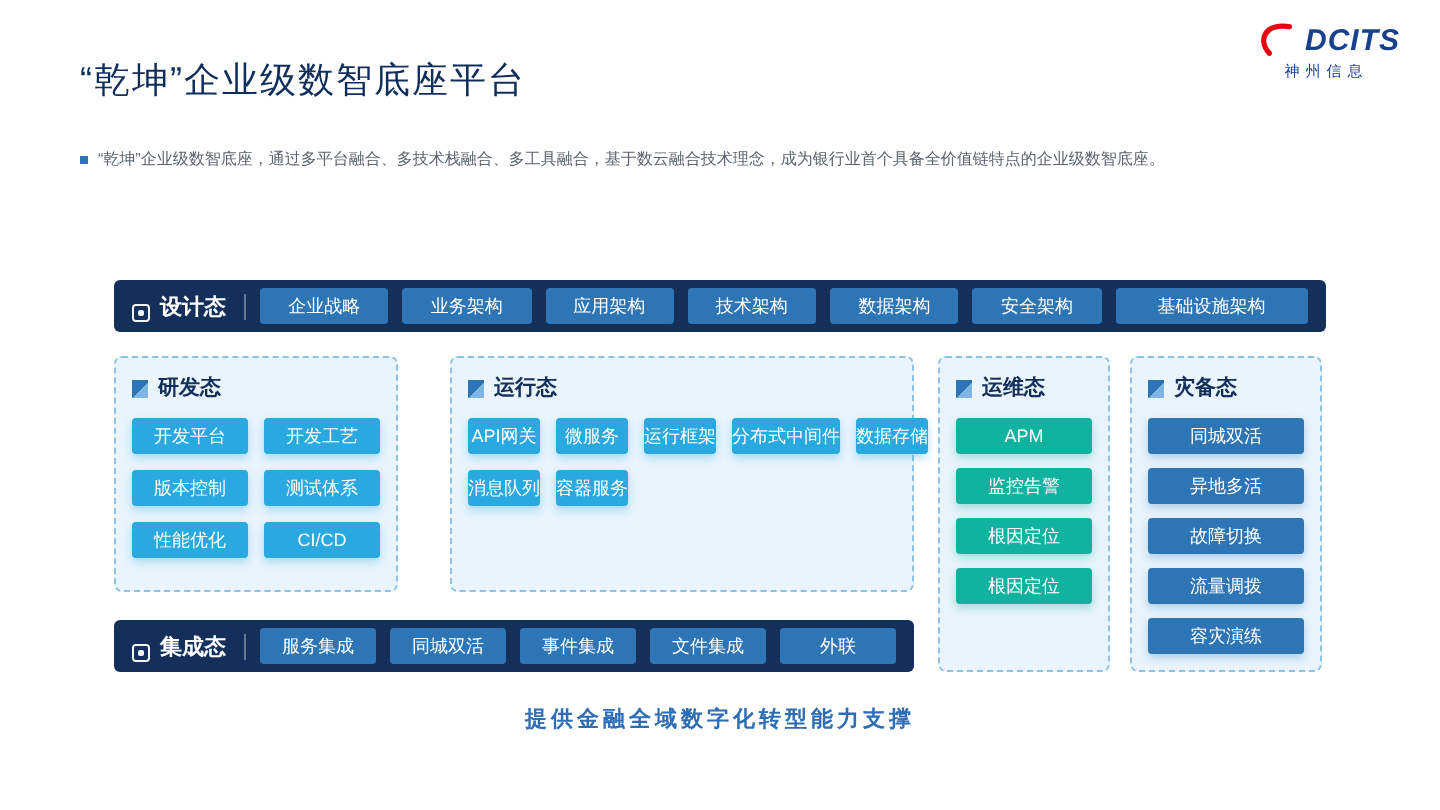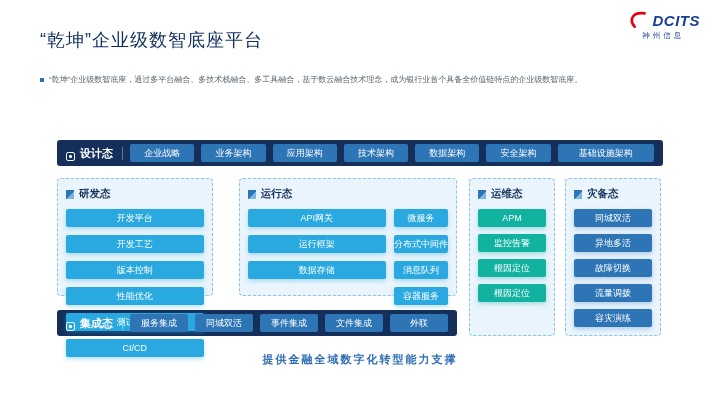--- a/index.html
+++ b/index.html
@@ -32,22 +32,22 @@
   .bar .chip.wide{flex:1.5}
 
   .body-row{display:flex;margin-top:12px;gap:12px}
   .left-group{width:400px}
   .mid-row{display:flex;gap:26px;height:118px}
   .panel{background:#e9f4fc;border:1px dashed #8cc2e8;border-radius:4px;padding:8px}
   .dev-panel{width:165px}
   .run-panel{width:232px}
   .panel-hdr{display:flex;align-items:center;gap:5px;font-size:10.5px;font-weight:bold;color:#14305a;margin-bottom:8px}
   .hdr-icon{width:8px;height:9px;background:linear-gradient(135deg,#2e75b6 55%,#7db6e4 55%);flex:none}
-  .grid2{display:grid;grid-template-columns:1fr;gap:8px}
-  .grid3{display:grid;grid-template-columns:1fr;gap:8px}
+  .grid2{display:grid;grid-template-columns:1fr 1fr;gap:8px}
+  .grid3{display:grid;grid-template-columns:1fr 1fr 1fr 1fr 1fr;gap:8px}
   .chip-sky{height:18px;background:#29a9e0;box-shadow:0 2px 4px rgba(41,169,224,.35)}
   .col2{grid-column:2}
   .int-bar{margin-top:14px}
 
   .right-cols{display:flex;gap:10px}
   .vcol{height:158px}
   .ops-panel{width:86px}
   .dr-panel{width:96px}
   .vcol .chip{height:18px;margin-bottom:7px}
   .vcol .chip:last-child{margin-bottom:0}
@@ -101,22 +101,22 @@
 
           <div class="panel dev-panel">
             <div class="panel-hdr">
               <span class="hdr-icon"></span>
               <span>研发态</span>
             </div>
             <div class="grid2">
               <span class="chip chip-sky">开发平台</span>
               <span class="chip chip-sky">开发工艺</span>
               <span class="chip chip-sky">版本控制</span>
+              <span class="chip chip-sky">测试体系</span>
               <span class="chip chip-sky">性能优化</span>
-              <span class="chip chip-sky">测试体系</span>
               <span class="chip chip-sky">CI/CD</span>
             </div>
           </div>
 
           <div class="panel run-panel">
             <div class="panel-hdr">
               <span class="hdr-icon"></span>
               <span>运行态</span>
             </div>
             <div class="grid3">

